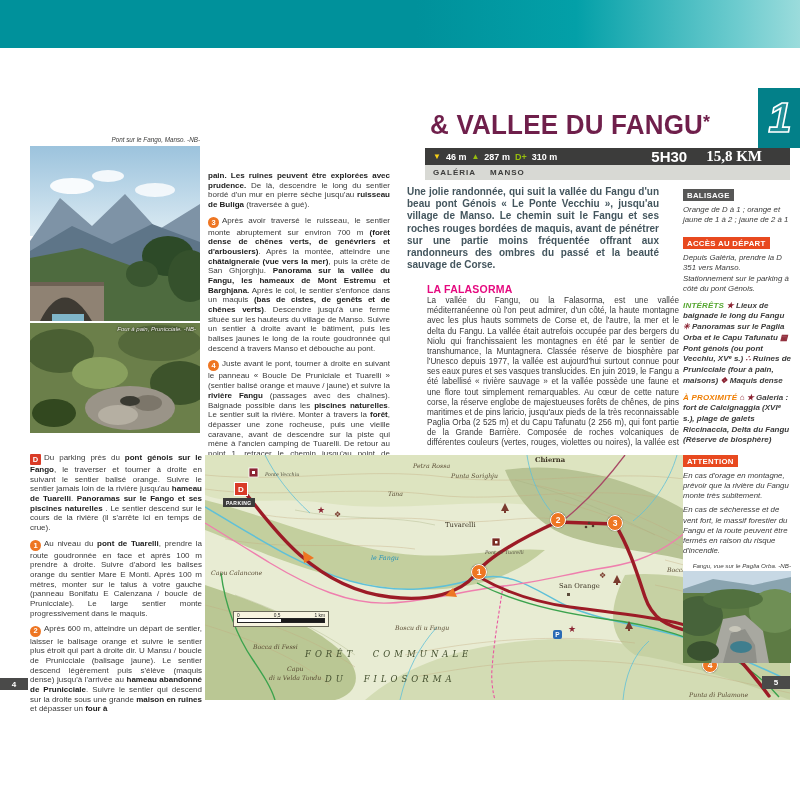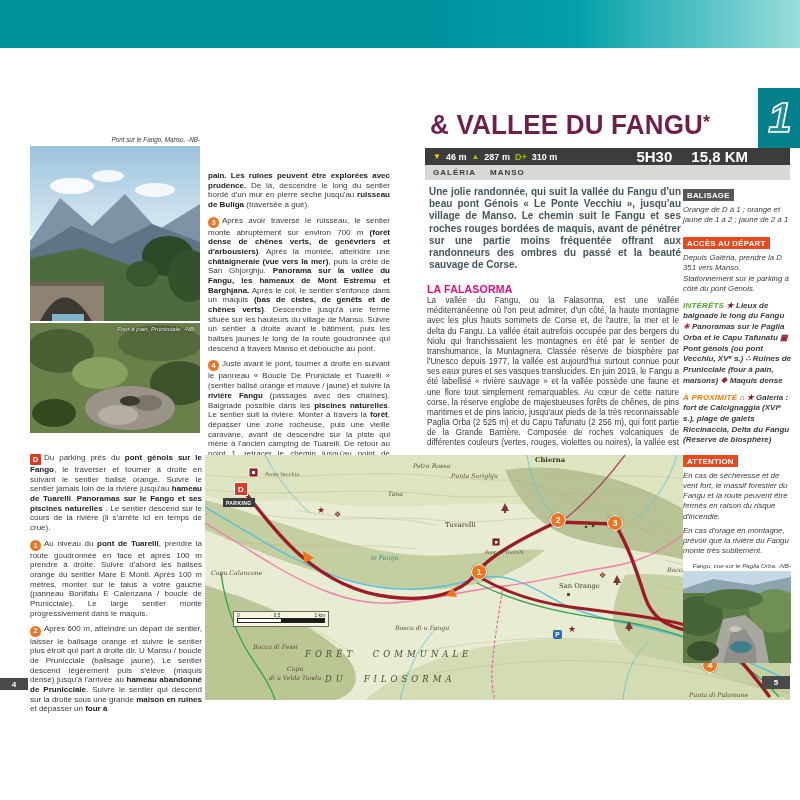--- a/index.html
+++ b/index.html
@@ -20,42 +20,42 @@
              -webkit-text-stroke:1.6px #fff;}
   
   .stats{position:absolute;left:425px;top:148px;width:365px;height:17px;background:#3c3c3b;
          display:flex;align-items:center;gap:5px;padding-left:8px;box-sizing:border-box;
          color:#fff;font-size:9px;font-weight:700;}
   .stats .ic-down{color:#f7d117;font-size:8px;}
   .stats .ic-up{color:#97be0d;font-size:8px;}
   .stats .dplus{color:#97be0d;}
   .stats .big{font-size:15px;}
   .stats .dur{margin-left:auto;}
-  .stats .dist{margin-left:14px;margin-right:42px;}
+  .stats .dist{margin-left:14px;margin-right:28px;font-family:Liberation Serif, serif;}
   .locbar{position:absolute;left:425px;top:165px;width:365px;height:15px;background:#d8d9d4;
           display:flex;align-items:center;gap:14px;padding-left:8px;box-sizing:border-box;
           color:#3c3c3b;font-size:8px;font-weight:700;letter-spacing:1px;}
   
   .cap{font-size:6.3px;font-style:italic;color:#3c3c3b;}
   .cap1{position:absolute;left:30px;top:136px;width:170px;text-align:right;}
   .photo1{position:absolute;left:30px;top:146px;width:170px;height:175px;}
   .photo2{position:absolute;left:30px;top:323px;width:170px;height:110px;}
   .cap2{position:absolute;right:4px;top:3px;color:#f2f2ec;text-shadow:0 0 2px #000;font-size:6px;font-style:italic;}
   
   .col{position:absolute;font-size:8px;line-height:1.21;text-align:justify;color:#3a3a3a;}
   .col1{left:30px;top:453px;width:172px;}
   .col2{left:208px;top:171px;width:182px;}
   .step{margin:0 0 6px 0;}
   .b{font-weight:700;color:#1c1c1c;}
   .mk{display:inline-flex;align-items:center;justify-content:center;width:11px;height:11px;
       margin-right:3px;color:#fff;font-size:7.5px;font-weight:700;vertical-align:-2px;}
   .mk-d{background:#d93b27;border-radius:1px;}
   .mk-n{background:#ee7623;border-radius:50%;}
   
-  .intro{position:absolute;left:429px;top:186px;width:252px;font-size:10px;font-weight:700;
+  .intro{position:absolute;left:407px;top:186px;width:252px;font-size:10px;font-weight:700;
          line-height:1.22;color:#44565e;text-align:justify;}
   .sec-head{position:absolute;left:427px;top:283px;font-size:10.5px;font-weight:800;color:#e5097f;letter-spacing:.2px;}
   .sec-body{position:absolute;left:427px;top:296px;width:252px;height:152px;overflow:hidden;
             font-size:8.2px;line-height:1.24;text-align:justify;color:#3a3a3a;}
   
   .sidebar{position:absolute;left:683px;top:184px;width:108px;background:#fff;z-index:5;}
   .lab{display:inline-block;padding:2px 4px 1px;font-size:7.8px;font-weight:800;color:#fff;letter-spacing:.3px;}
   .lab-dark{background:#575756;}
   .lab-red{background:#e8491f;}
   .sb-p{font-size:7.8px;font-style:italic;line-height:1.3;color:#3c3c3b;margin:3px 0 7px;}
@@ -308,22 +308,22 @@
 
   <div class="sidebar">
     <span class="lab lab-dark">BALISAGE</span>
     <p class="sb-p">Orange de D à 1 ; orange et jaune de 1 à 2 ; jaune de 2 à 1</p>
     <span class="lab lab-red">ACCÈS AU DÉPART</span>
     <p class="sb-p">Depuis Galéria, prendre la D 351 vers Manso. Stationnement sur le parking à côté du pont Génois.</p>
     <p class="sb-int" id="interets"><span class="int-label">INTÉRÊTS </span><span class="int-ic">★ </span><span>Lieux de baignade le long du Fangu </span><span class="int-ic">✳ </span><span>Panoramas sur le Paglia Orba et le Capu Tafunatu </span><span class="int-ic">▦ </span><span>Pont génois (ou pont Vecchiu, XVᵉ s.) </span><span class="int-ic">∴ </span><span>Ruines de Prunicciale (four à pain, maisons) </span><span class="int-ic">❖ </span><span>Maquis dense </span></p>
     <p class="sb-int" id="proximite"><span class="prox-label">À PROXIMITÉ </span><span class="int-ic">⌂ </span><span class="int-ic">★ </span><span>Galeria : fort de Calcignaggia (XVIᵉ s.), plage de galets Riccinaccia, Delta du Fangu (Réserve de biosphère)</span></p>
     <span class="lab lab-red">ATTENTION</span>
     <div id="attention">
+        <p class="sb-p" style="margin: 3px 0px 4px;">En cas d'orage en montagne, prévoir que la rivière du Fangu monte très subitement.</p>
         <p class="sb-p" style="margin: 3px 0px 4px;">En cas de sécheresse et de vent fort, le massif forestier du Fangu et la route peuvent être fermés en raison du risque d'incendie.</p>
-        <p class="sb-p" style="margin: 3px 0px 4px;">En cas d'orage en montagne, prévoir que la rivière du Fangu monte très subitement.</p>
       </div>
     <div class="sb-cap">Fangu, vue sur le Paglia Orba. -NB-</div>
     <svg class="photo3" width="108" height="92" viewBox="0 0 108 92">
       <rect width="108" height="92" fill="#c7d8e4"></rect>
       <polygon points="0,18 30,8 70,14 108,6 108,26 0,26" fill="#8aa4b0"></polygon>
       <rect y="22" width="108" height="70" fill="#5d7b44"></rect>
       <ellipse cx="16" cy="45" rx="24" ry="20" fill="#47633a"></ellipse>
       <ellipse cx="92" cy="40" rx="26" ry="22" fill="#6f8f55"></ellipse>
       <ellipse cx="50" cy="28" rx="30" ry="10" fill="#52713f"></ellipse>
       <polygon points="28,92 40,48 62,44 80,60 86,92" fill="#a8a8a0"></polygon>

